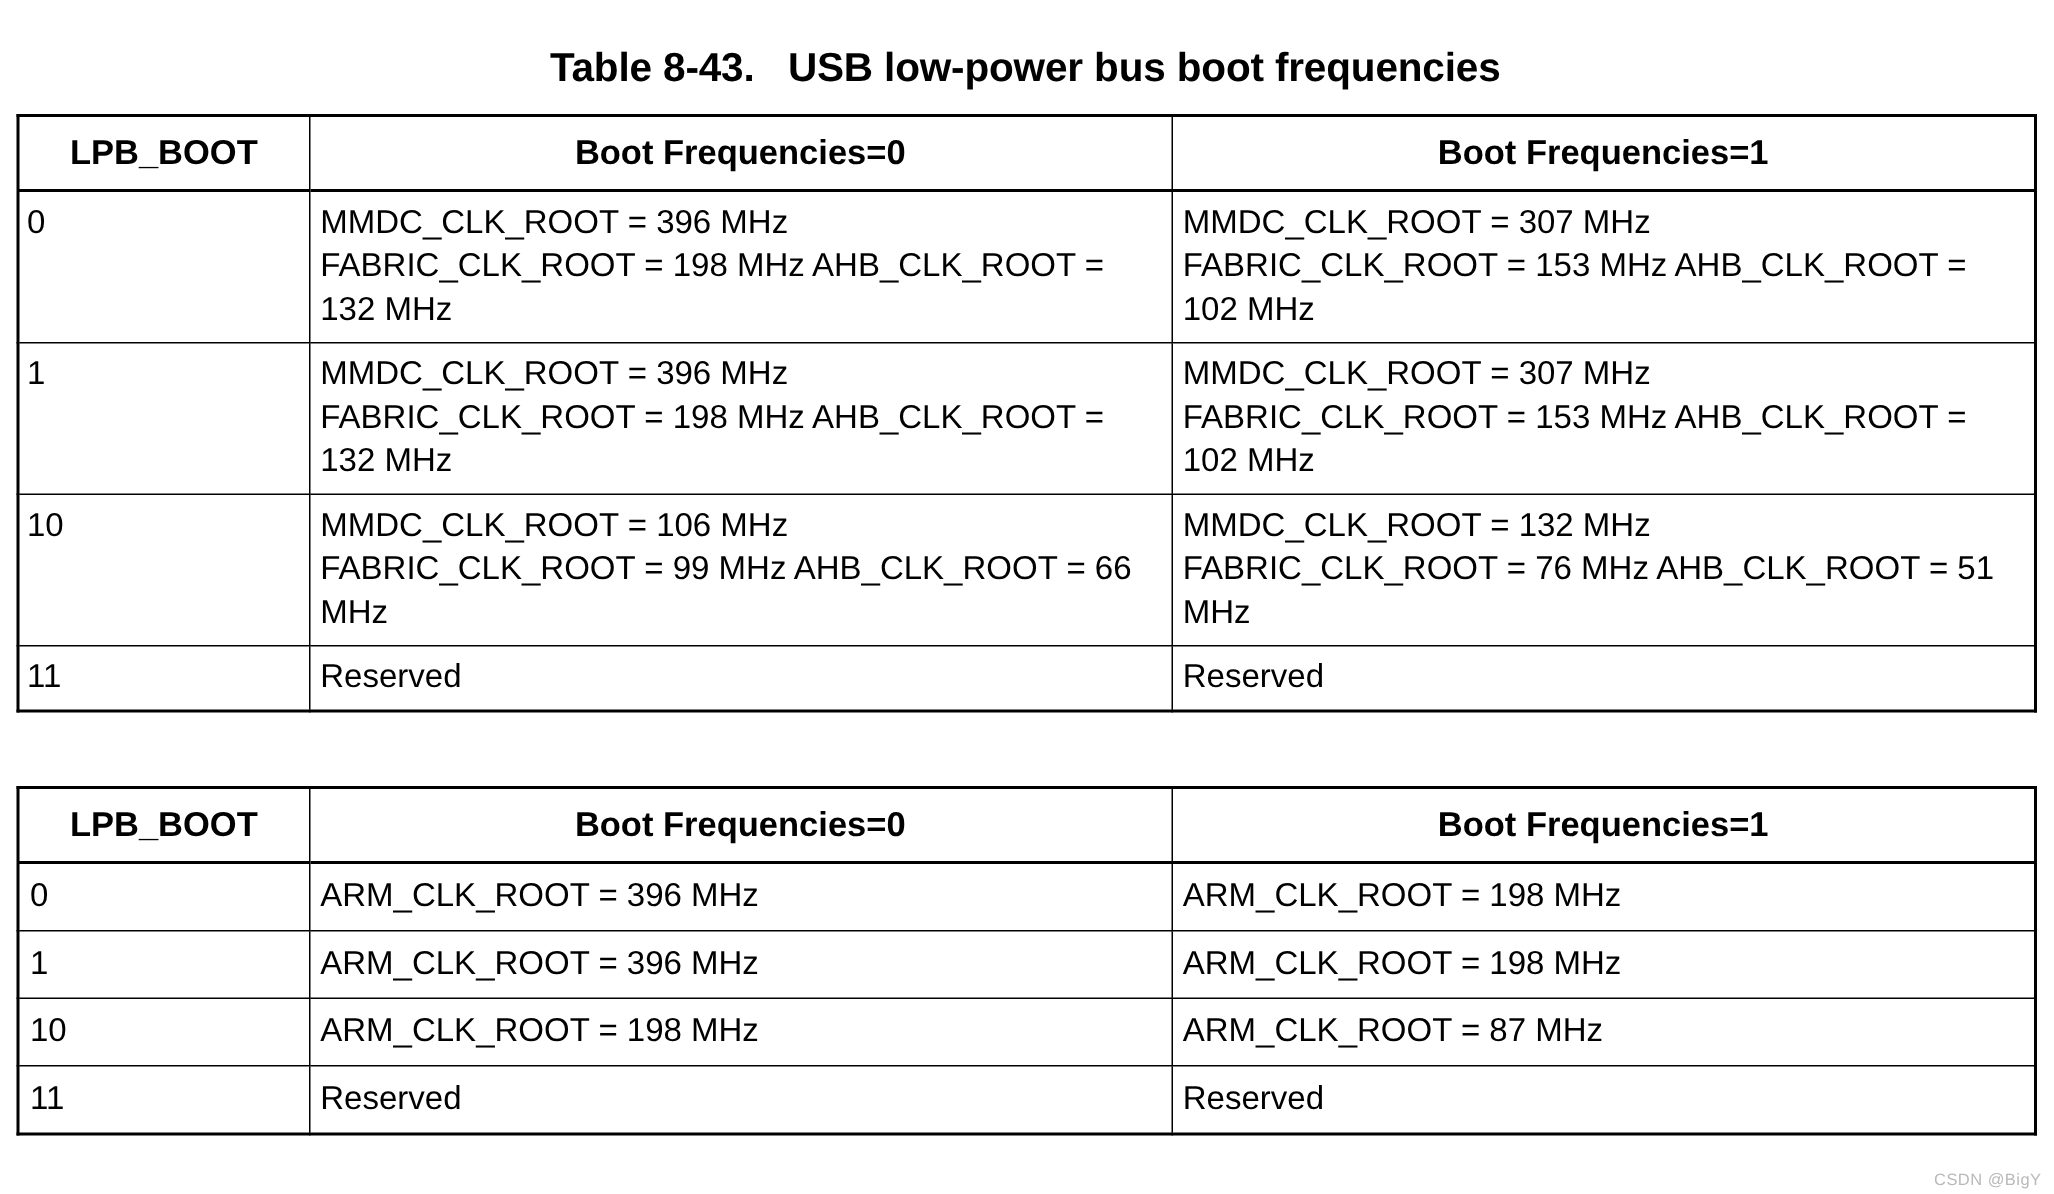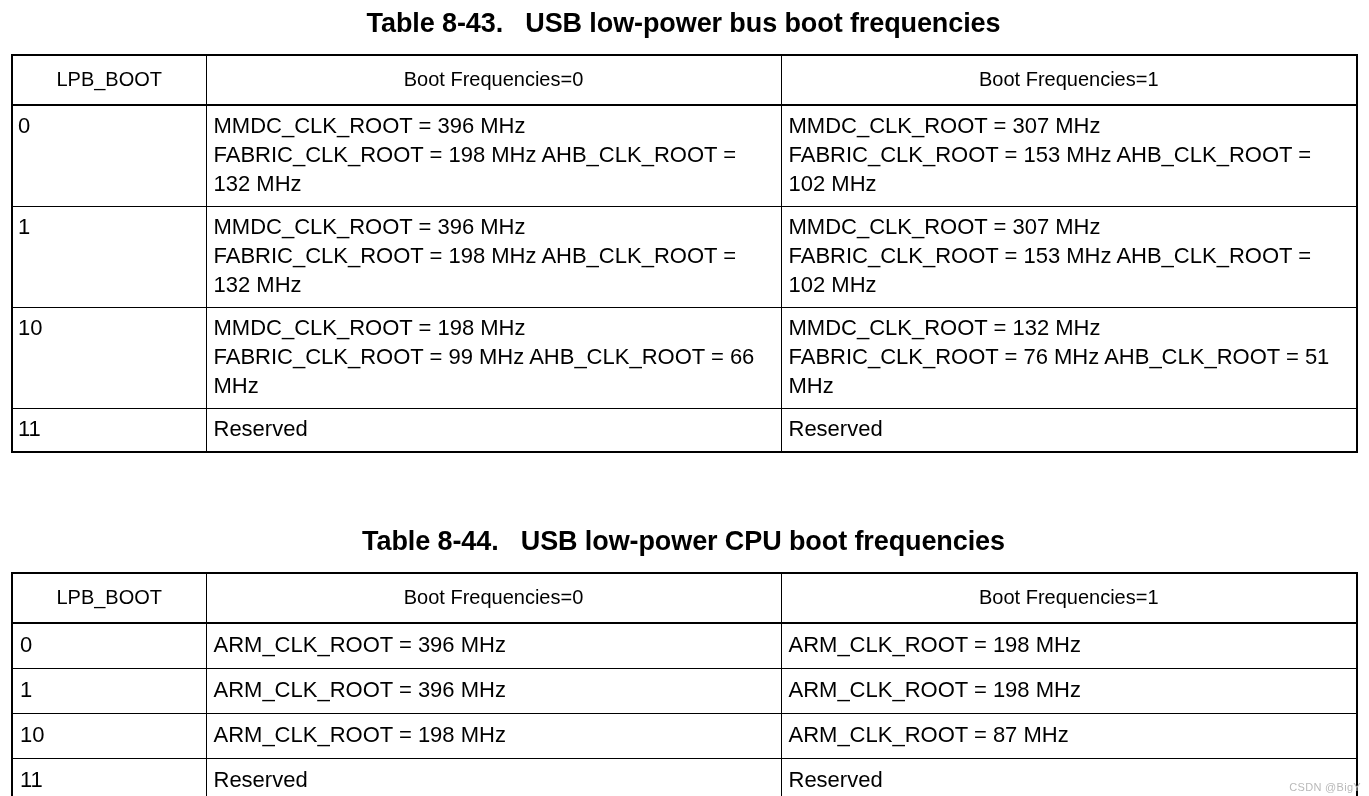--- a/index.html
+++ b/index.html
@@ -22,21 +22,21 @@
     width: 1369px;
     height: 796px;
   }
 
   
   .table-block {
     position: absolute;
     left: 11px;
     width: 1345px;
   }
-  #block-1 { top: 6px; }
+  #block-1 { top: 28px; }
   #block-2 { top: 524px; }
 
   .table-caption {
     text-align: center;
     font-size: 27px;
     font-weight: bold;
     letter-spacing: -0.1px;
     line-height: 34px;
     margin: 0 0 14px 0;
     white-space: pre;
@@ -56,22 +56,22 @@
   table.freq-table th,
   table.freq-table td {
     border: 1.5px solid #000;
     vertical-align: top;
     font-size: 22px;
     line-height: 29px;
   }
 
   table.freq-table thead th {
     text-align: center;
-    font-weight: normal;
-    font-size: 20px;
+    font-weight: bold;
+    font-size: 23px;
     padding: 9px 6px 10px 6px;
     vertical-align: middle;
     border-bottom: 2.5px solid #000;
     white-space: pre;
   }
 
   table.freq-table tbody td {
     padding: 5px 7px 8px 7px;
     white-space: pre-line;
   }
@@ -126,36 +126,35 @@
         </tr>
         <tr>
           <td class="col-lpb">1</td>
           <td>MMDC_CLK_ROOT = 396 MHz
 FABRIC_CLK_ROOT = 198 MHz AHB_CLK_ROOT = 132 MHz</td>
           <td>MMDC_CLK_ROOT = 307 MHz
 FABRIC_CLK_ROOT = 153 MHz AHB_CLK_ROOT = 102 MHz</td>
         </tr>
         <tr>
           <td class="col-lpb">10</td>
-          <td>MMDC_CLK_ROOT = 198 MHz
+          <td>MMDC_CLK_ROOT = 106 MHz
 FABRIC_CLK_ROOT = 99 MHz AHB_CLK_ROOT = 66 MHz</td>
           <td>MMDC_CLK_ROOT = 132 MHz
 FABRIC_CLK_ROOT = 76 MHz AHB_CLK_ROOT = 51 MHz</td>
         </tr>
         <tr>
           <td class="col-lpb">11</td>
           <td>Reserved</td>
           <td>Reserved</td>
         </tr>
       </tbody>
     </table>
   </section>
 
   <section class="table-block" id="block-2">
-    <div class="table-caption">Table 8-44.   USB low-power CPU boot frequencies</div>
 
     <table class="freq-table" id="table-2">
       <colgroup>
         <col class="c-lpb">
           <col class="c-bf0">
           <col class="c-bf1">
       </colgroup>
       <thead>
         <tr>
           <th>LPB_BOOT</th>

